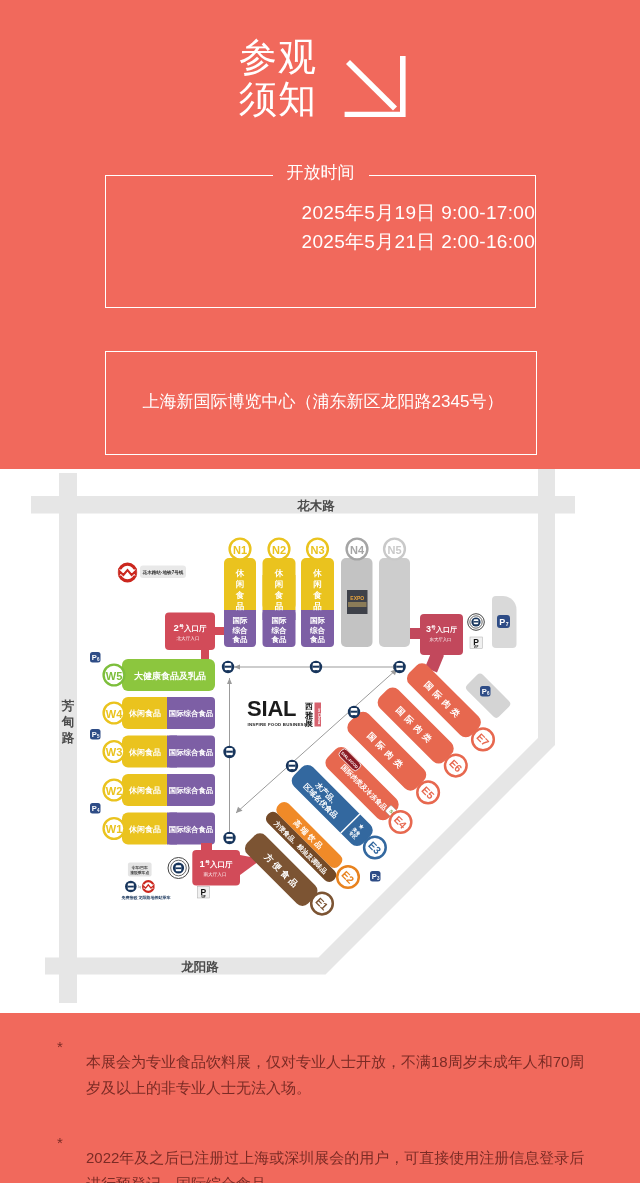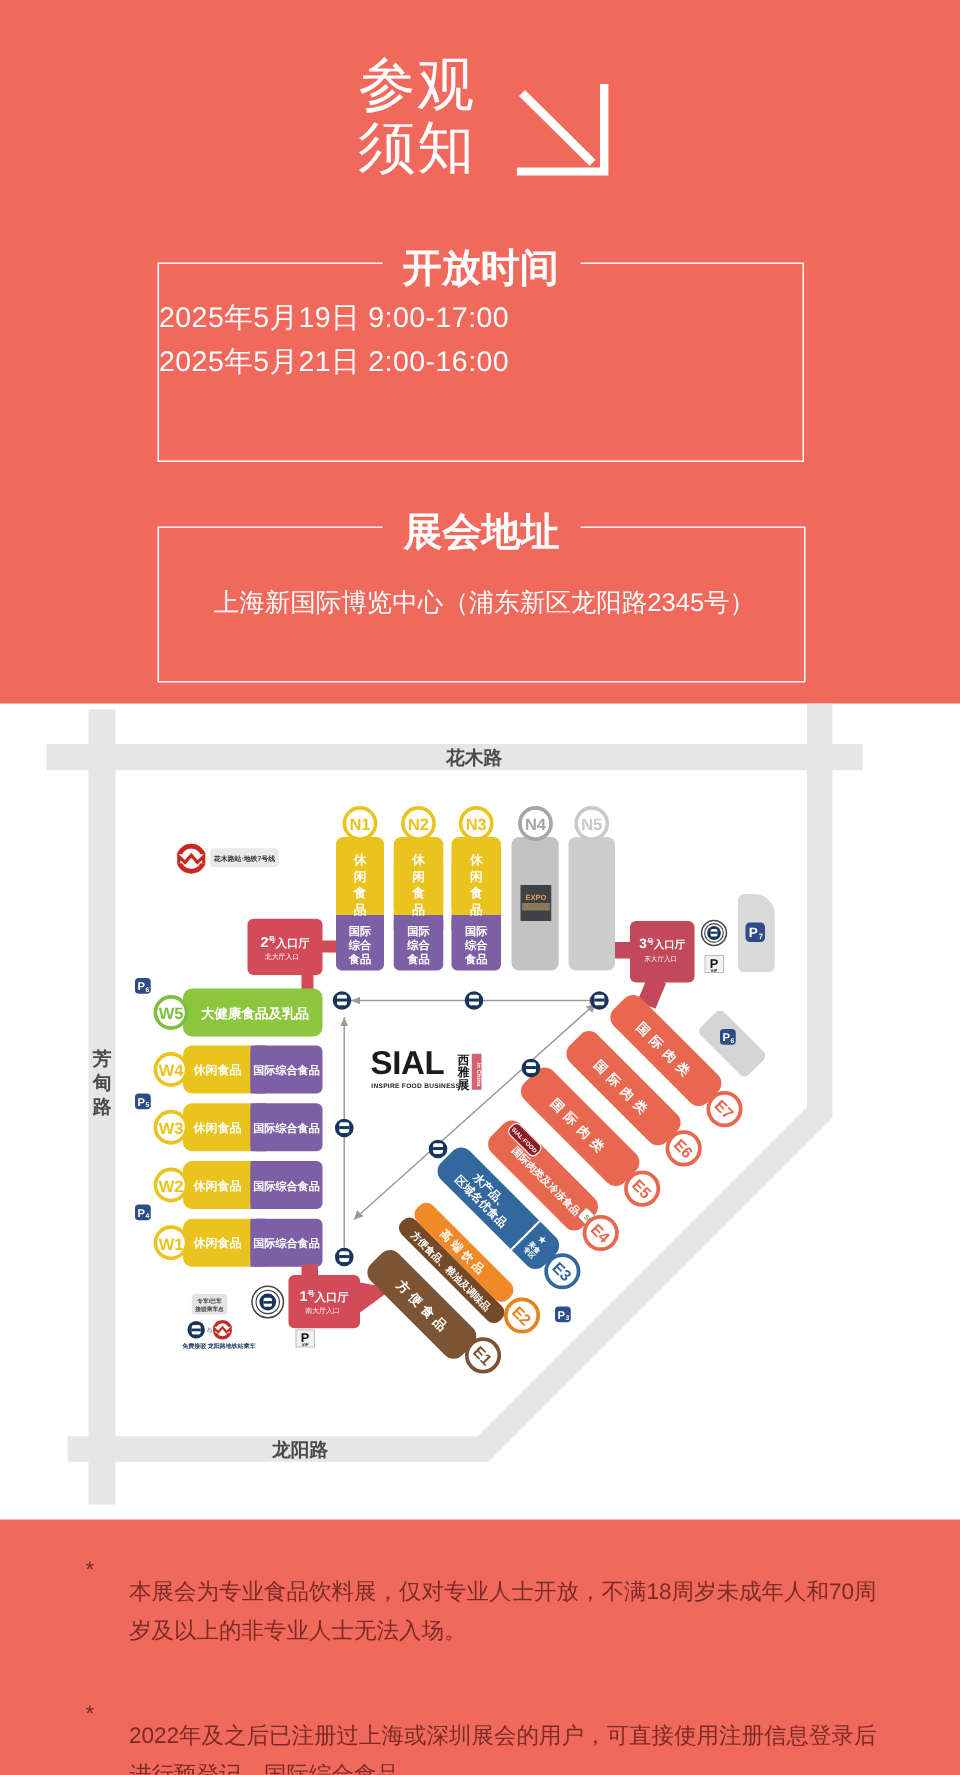--- a/index.html
+++ b/index.html
@@ -1,22 +1,22 @@
 <!DOCTYPE html>
 <html><head>
 <meta charset="utf-8">
 <style>
 html,body{margin:0;padding:0}
 body{position:relative;width:640px;height:1183px;background:#F1695C;font-family:"Liberation Sans",sans-serif;overflow:hidden}
 .abs{position:absolute}
 .hdr{left:239px;top:36px;font-size:38px;line-height:42px;font-weight:normal;color:#fff;letter-spacing:1px}
 .box{border:1px solid #fff;color:#fff}
-.boxtitle{position:absolute;top:-15px;left:50%;transform:translateX(-50%);background:#F1695C;padding:0 14px;font-size:26px;font-weight:bold;white-space:nowrap}
+.boxtitle{position:absolute;top:-15px;left:50%;transform:translateX(-50%);background:#F1695C;padding:0 14px;font-size:17px;font-weight:normal;white-space:nowrap}
 .dates{left:105px;top:175px;width:429px;height:131px}
-.dates .ln{text-align:left;font-size:19px;line-height:29px;letter-spacing:.3px}
+.dates .ln{text-align:right;font-size:19px;line-height:29px;letter-spacing:.3px}
 .addr{left:105px;top:351px;width:430px;height:102px}
 .addr .ln{text-align:center;font-size:17px;margin-top:38px;text-indent:4px}
 .notes{left:57px;top:1034px;width:545px;color:#7B2B25;font-size:15px;line-height:26px}
 .note{display:flex;margin-bottom:14px}
 .note .st{width:14px;flex:none}
 .note p{margin:15px;width:537px}
 </style>
 </head>
 <body>
 
@@ -29,21 +29,20 @@
 
 <div class="abs box dates">
 <div class="boxtitle">开放时间</div>
 <div style="margin-top:22px">
 <div class="ln">2025年5月19日 9:00-17:00</div>
 <div class="ln">2025年5月21日 2:00-16:00</div>
 </div>
 </div>
 
 <div class="abs box addr">
-<div class="boxtitle">展会地址</div>
 <div class="ln">上海新国际博览中心（浦东新区龙阳路2345号）</div>
 </div>
 
 <svg class="abs" style="left:0;top:469px;background:#fff" width="640" height="544" viewBox="0 0 640 544" font-family="&quot;Liberation Sans&quot;,sans-serif">
 
 <rect x="31" y="27" width="544" height="17.5" fill="#E6E6E6"></rect>
 
 <rect x="59" y="4" width="18" height="530" fill="#E6E6E6"></rect>
 
 <path d="M45 497 H322 L546.5 272.5 V0" fill="none" stroke="#E6E6E6" stroke-width="17"></path>

